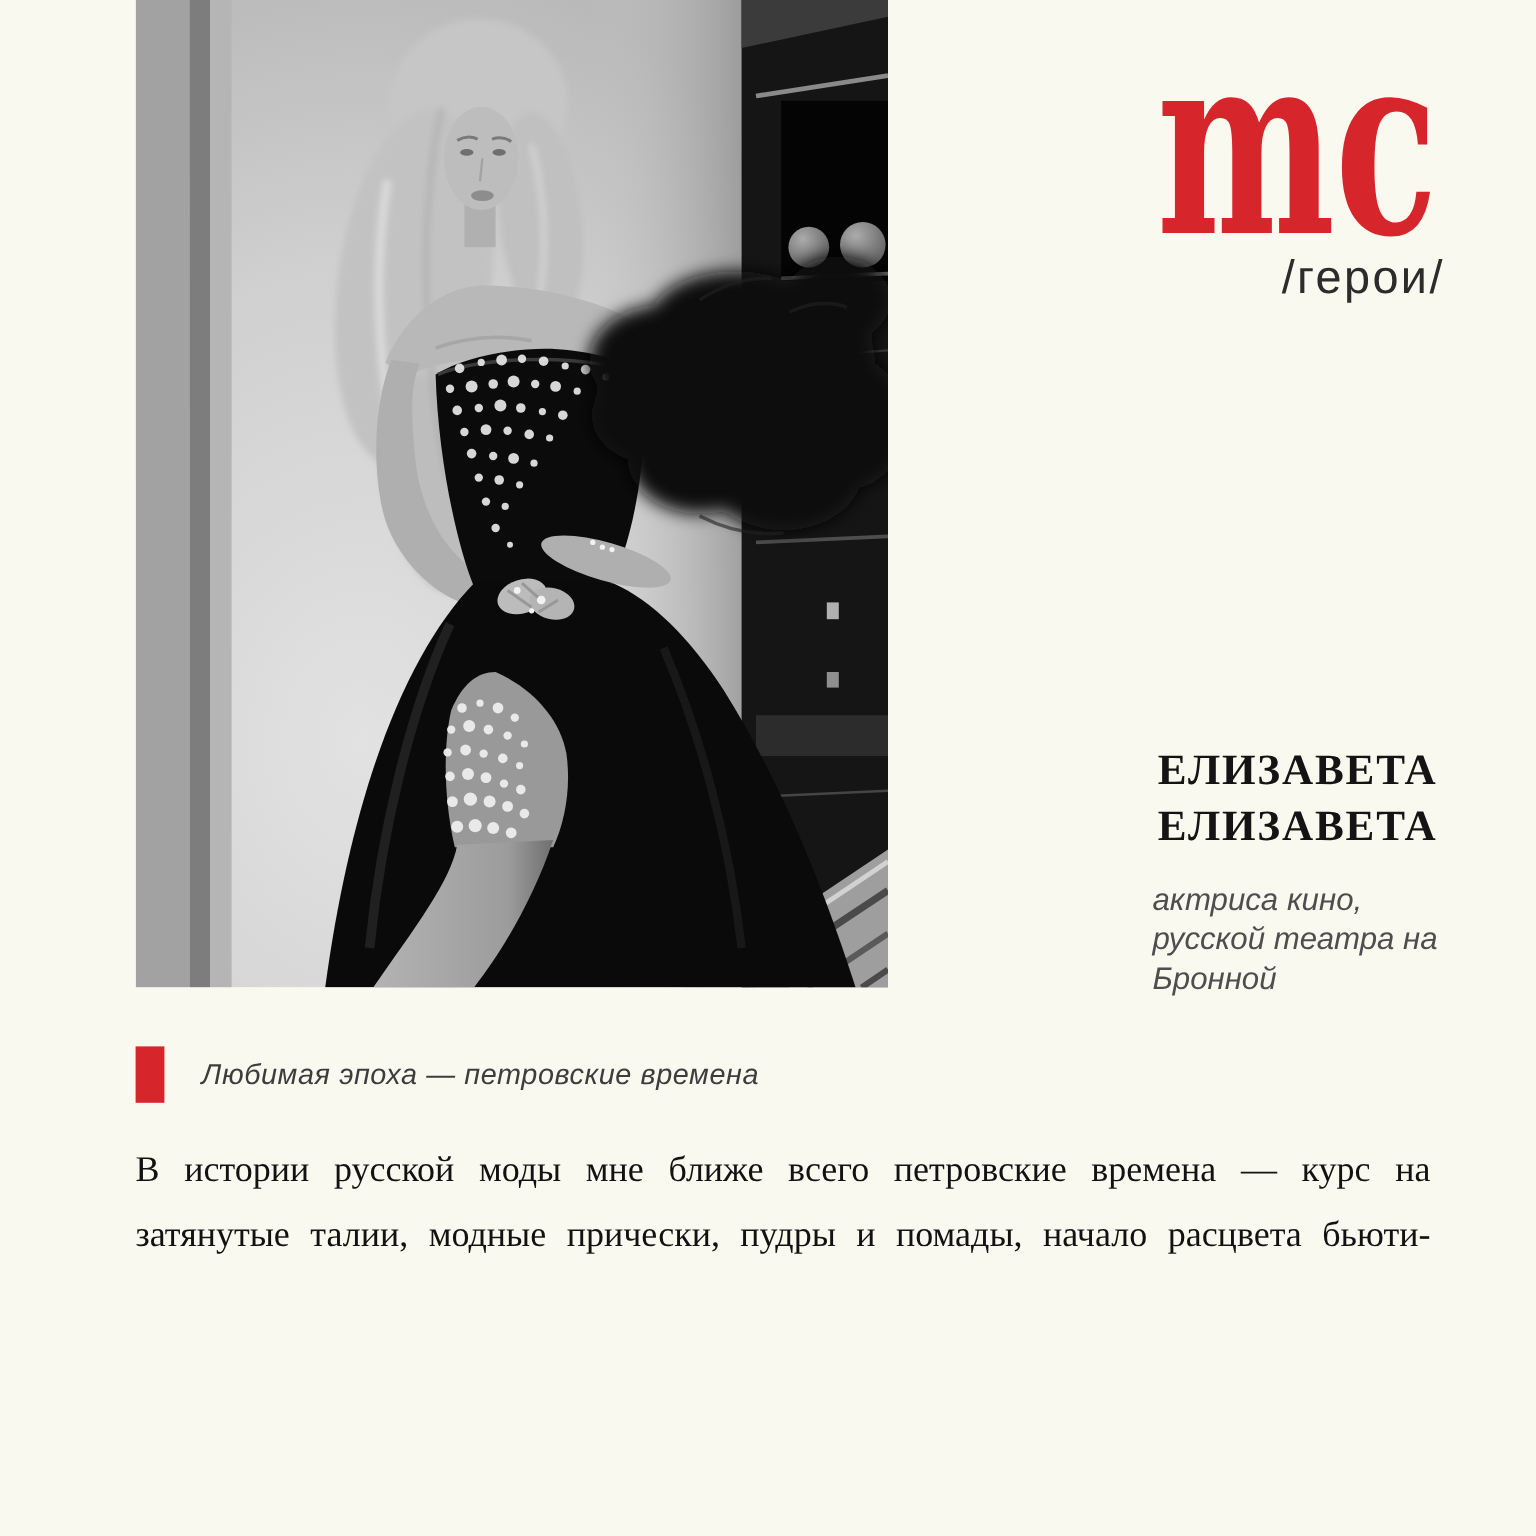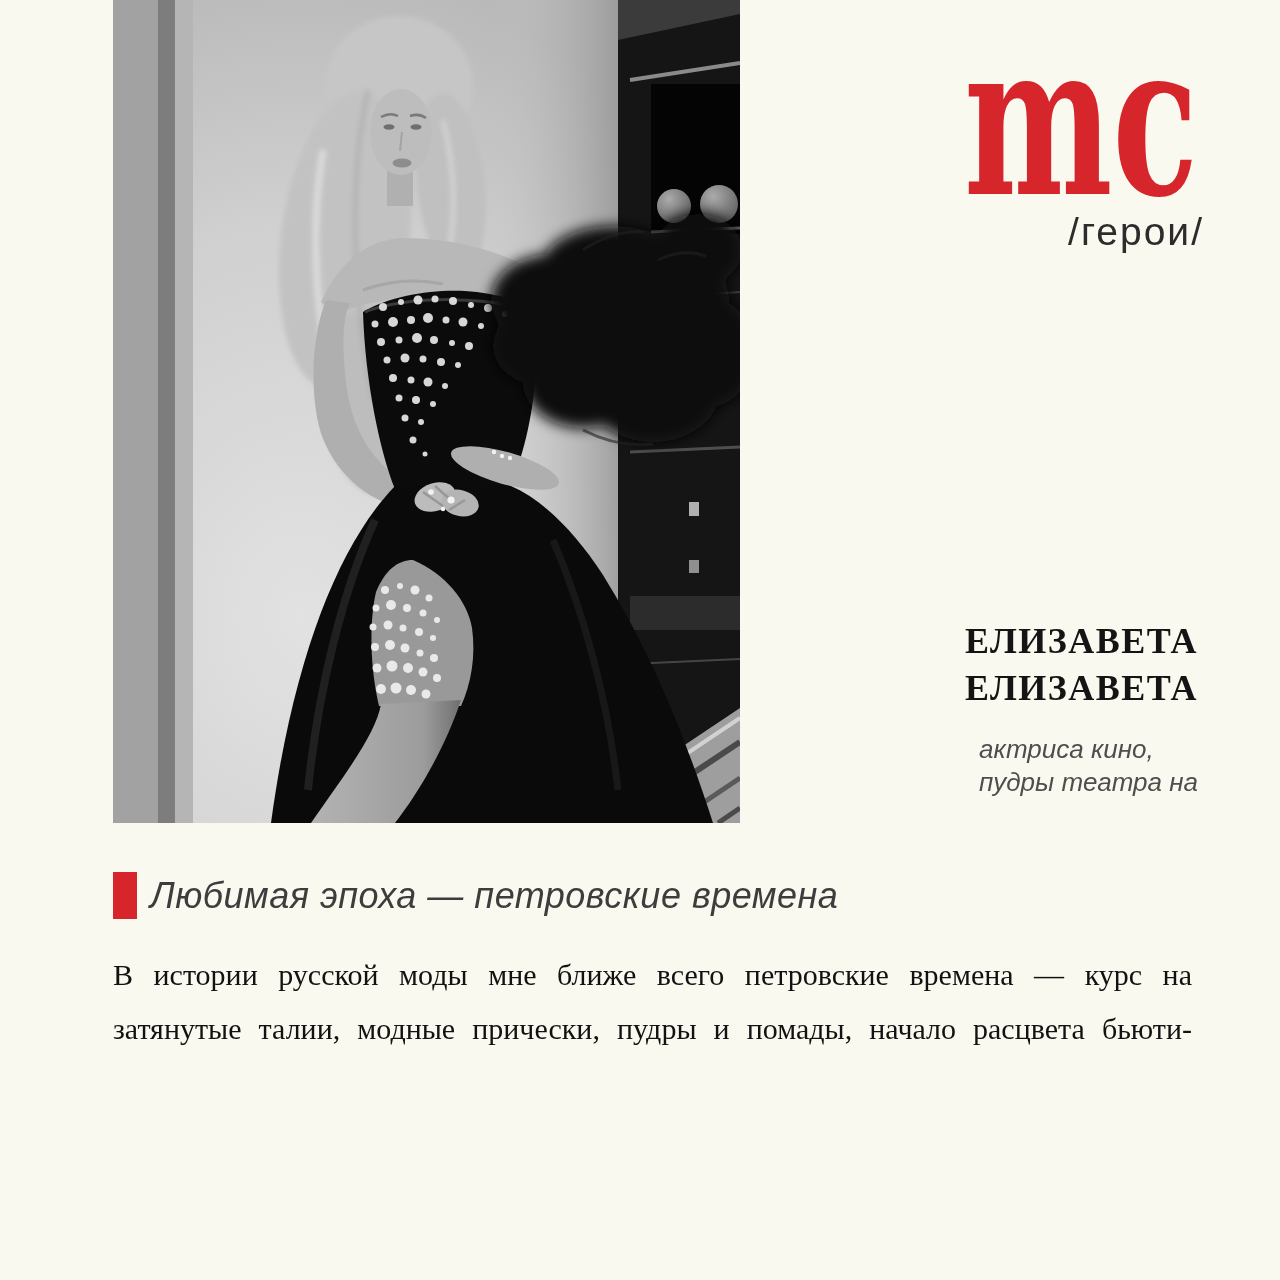--- a/index.html
+++ b/index.html
@@ -35,23 +35,23 @@
   }
   .subtitle{
     position:absolute;top:733px;right:82px;text-align:left;
     font-family:"Liberation Sans",sans-serif;font-style:italic;font-weight:300;
     font-size:26px;line-height:33px;color:var(--muted);
   }
   
   .quote-row{position:absolute;left:113px;top:872px;display:flex;align-items:center;}
   .red-marker{width:24px;height:47px;background:var(--accent);flex:0 0 auto;}
   .quote{
-    margin-left:13px;
+    margin-left:31px;
     font-family:"Liberation Sans",sans-serif;font-style:italic;font-weight:300;
-    font-size:36px;color:#3D3D3D;letter-spacing:0.5px;white-space:nowrap;
+    font-size:24px;color:#3D3D3D;letter-spacing:0.5px;white-space:nowrap;
   }
   
   .body-text{
     position:absolute;left:113px;top:948px;width:1079px;margin:0;
     font-family:"Liberation Serif",serif;font-size:30px;line-height:54px;
     color:#121212;text-align:justify;text-align-last:left;word-spacing:2px;
   }
   
   .watermark{
     position:absolute;left:36px;top:1202px;width:46px;height:52px;border-radius:50%;
@@ -275,21 +275,22 @@
 
   <div class="section-tag">/герои/</div>
 
   <div class="name-block">
     <div>ЕЛИЗАВЕТА</div>
     <div>ЕЛИЗАВЕТА</div>
   </div>
 
   <div class="subtitle">
     <div>актриса кино,</div>
-    <div>пудры театра на</div>
+    <div>русской театра на</div>
+    <div>Бронной</div>
   </div>
 
   <div class="quote-row">
     <div class="red-marker"></div>
     <div class="quote">Любимая эпоха — петровские времена</div>
   </div>
 
   <p class="body-text">В истории русской моды мне ближе всего петровские времена — курс на затянутые талии, модные прически, пудры и помады, начало расцвета бьюти-индустрии. Природа наградила меня красивой талией, которую я очень люблю подчеркивать. Без помады тоже жить не могу и обожаю парфюм и эксперименты с прическами.</p>
 
   <div class="watermark"></div>

